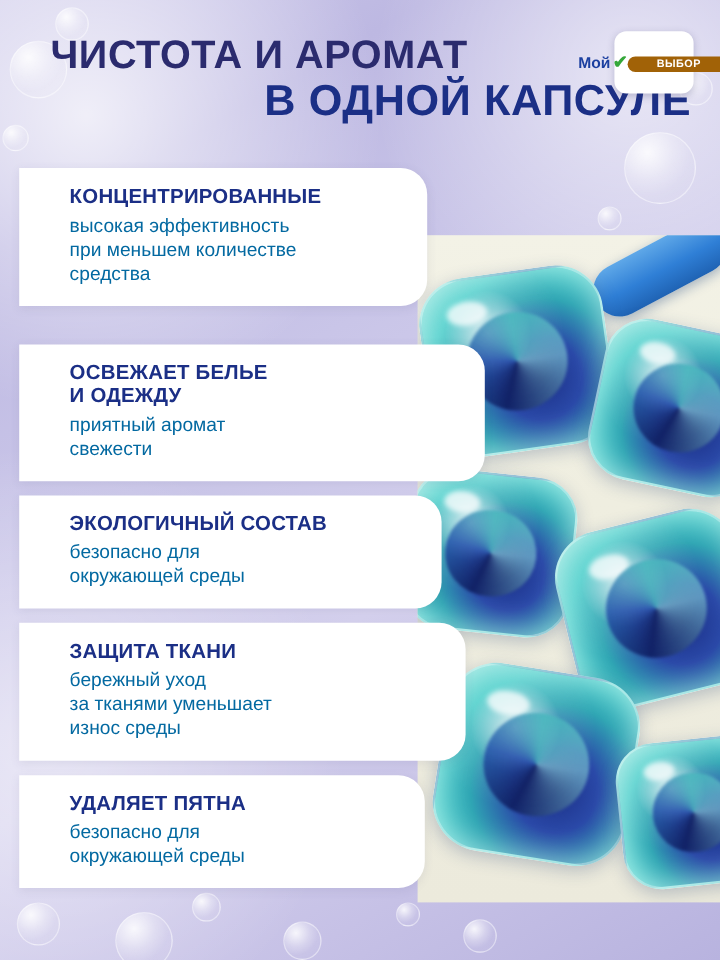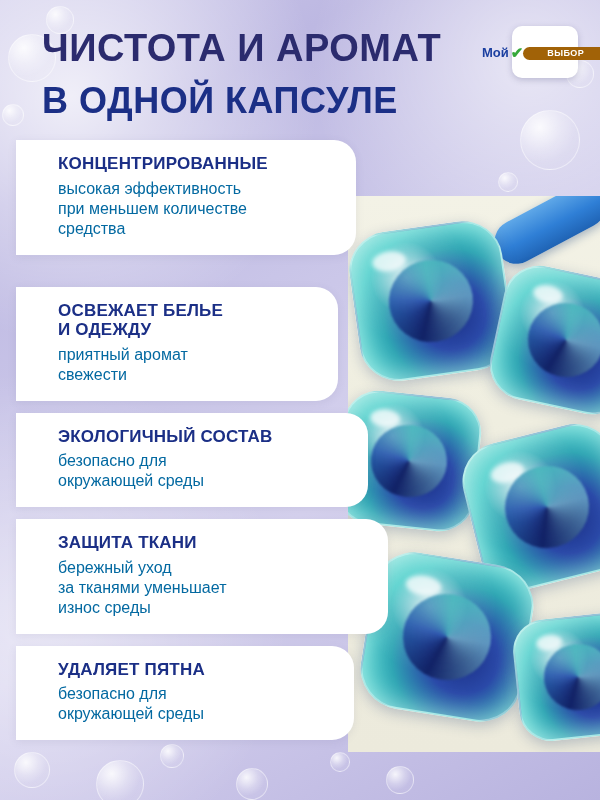--- a/index.html
+++ b/index.html
@@ -87,35 +87,36 @@
   
   .header {
     position: absolute;
     left: 0;
     top: 0;
     width: 600px;
     padding: 28px 24px 10px 42px;
     box-sizing: border-box;
   }
   .title-line1 {
-    font-size: 38px;
+    font-size: 33px;
     font-weight: bold;
     letter-spacing: 0.5px;
     color: #2b2b6e;
     line-height: 1.08;
     text-transform: uppercase;
   }
   .title-line2 {
     font-size: 36px;
     font-weight: bold;
     letter-spacing: 0.5px;
     color: #1b2f86;
     line-height: 1.1;
     text-transform: uppercase;
-    margin-top: 12px;
+    margin-top: 0;
+    text-align: right;
   }
 
   
   .logo {
     position: absolute;
     right: 22px;
     top: 26px;
     width: 66px;
     height: 52px;
     background: #ffffff;
@@ -183,21 +184,21 @@
     margin-bottom: 5px;
     white-space: pre-line;
   }
   .card-text {
     color: #0369a1;
     font-size: 16px;
     line-height: 1.25;
     white-space: pre-line;
   }
   .c1 { width: 340px; }
-  .c2 { width: 322px; margin-top: 32px; }
+  .c2 { width: 388px; margin-top: 32px; }
   .c3 { width: 352px; }
   .c4 { width: 372px; }
   .c5 { width: 338px; }
 </style>
 </head>
 <body>
 
 <div class="poster">
 
   <div class="bubble" style="left:8px; top:34px; width:46px; height:46px;"></div>

